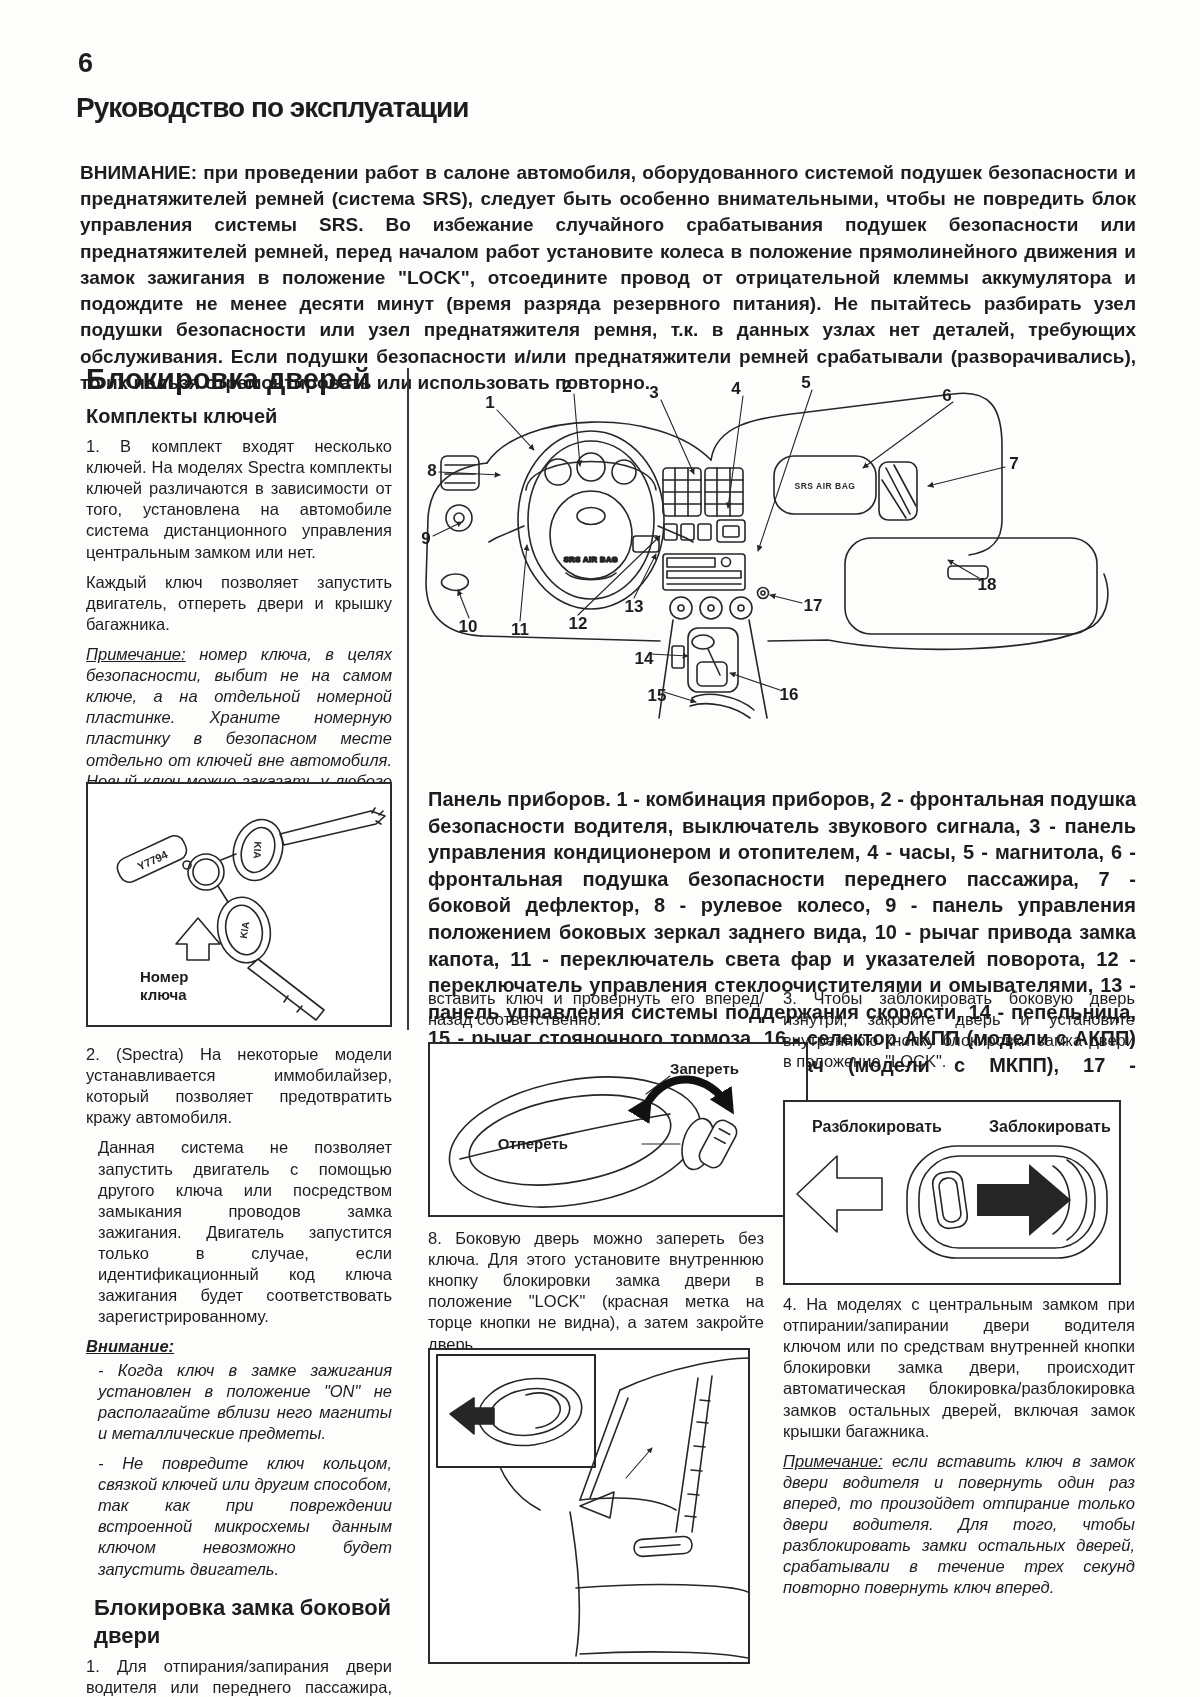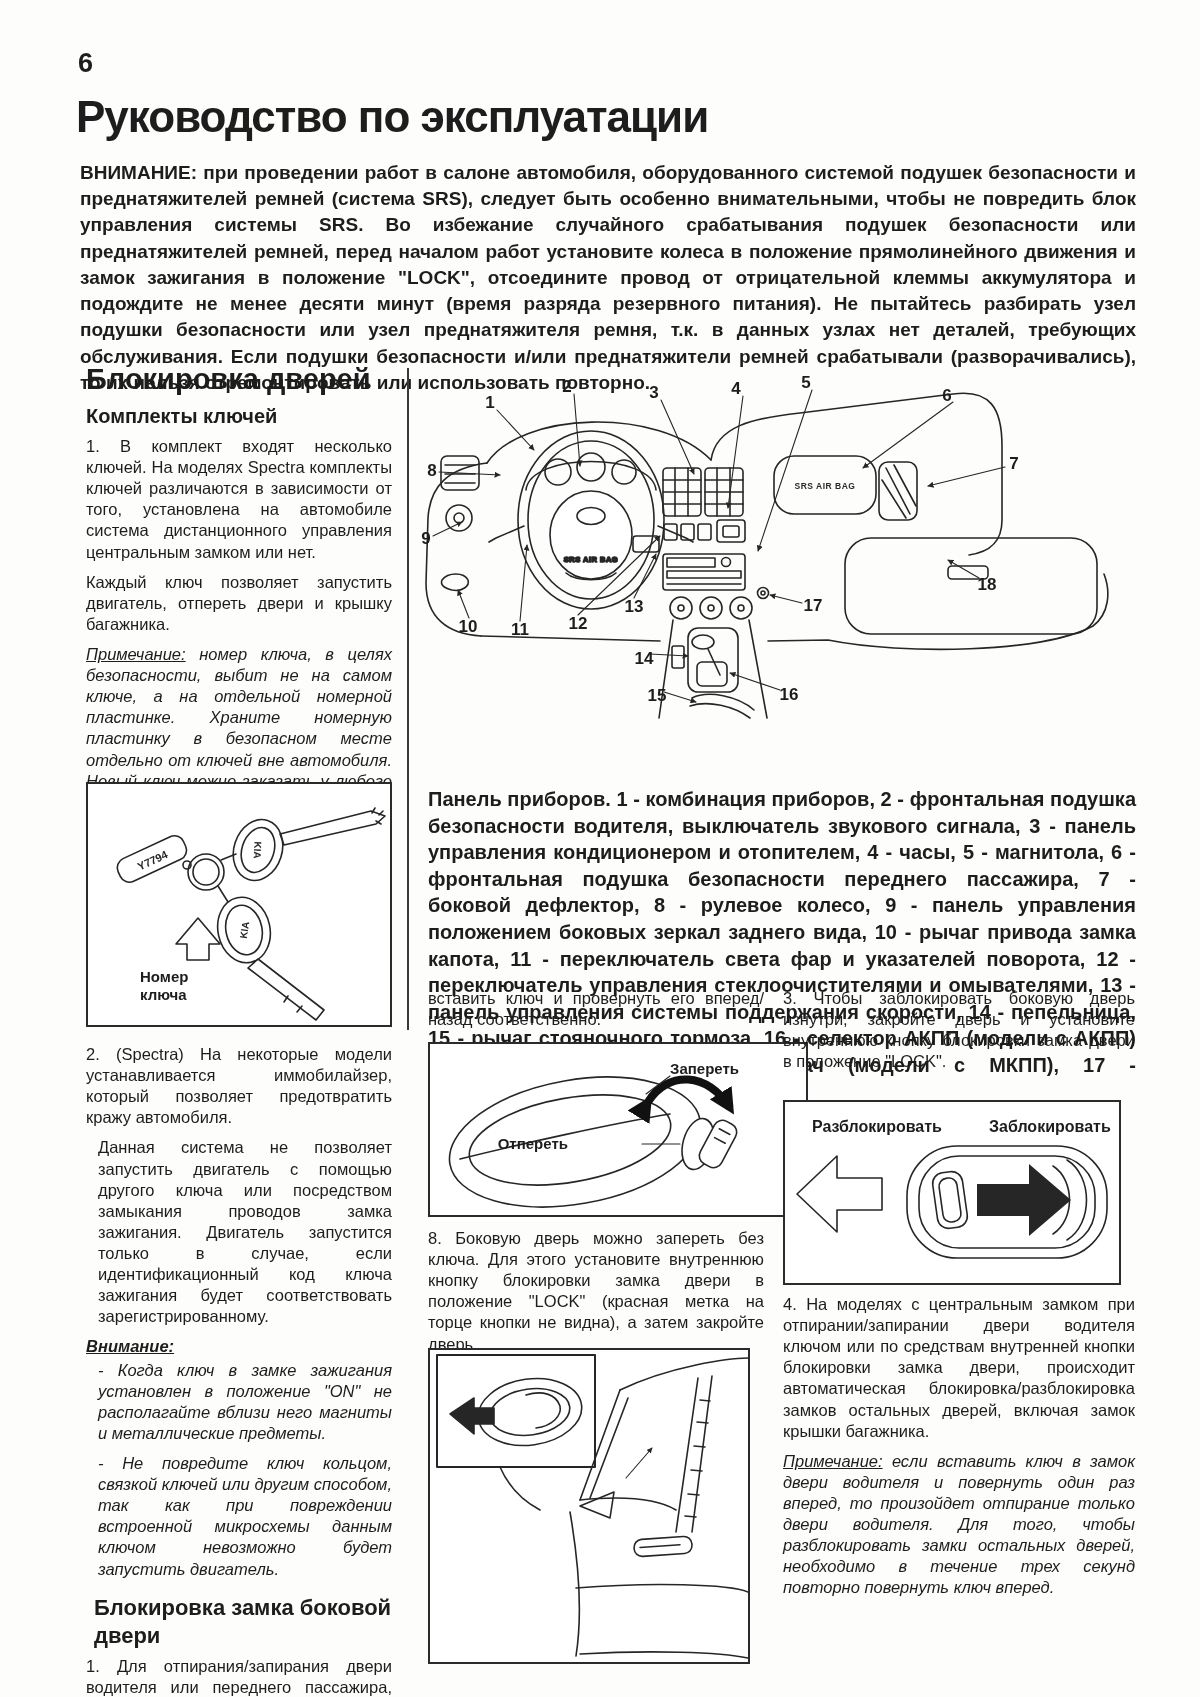--- a/index.html
+++ b/index.html
@@ -1,19 +1,19 @@
 <!DOCTYPE html>
 <html><head>
 <meta charset="utf-8">
 <style>
   html,body{margin:0;padding:0;background:#e8e8e6;}
   .page{position:relative;width:1200px;height:1697px;background:#fdfdfc;color:#1d1d1d;
         font-family:"Liberation Sans","DejaVu Sans",sans-serif;overflow:hidden;}
   .pagenum{position:absolute;left:78px;top:48px;font-size:27px;font-weight:bold;}
-  .doc-title{position:absolute;left:76px;top:92px;width:900px;font-size:44px;font-weight:bold;letter-spacing:-1px;}
+  .doc-title{position:absolute;left:76px;top:92px;width:900px;font-size:28px;font-weight:bold;letter-spacing:-1px;}
   .warning{position:absolute;left:80px;top:160px;width:1056px;font-size:19px;font-weight:bold;
            line-height:1.38;text-align:justify;}
   .col{position:absolute;font-size:16.5px;line-height:1.28;text-align:justify;}
   .col p{margin:0 0 9px 0;}
   h2{font-size:29px;font-weight:bold;margin:12px 0 10px 0;line-height:1.05;text-align:left;}
   h3{font-size:20px;font-weight:bold;margin:0 0 6px 0;text-align:left;}
   .note{font-style:italic;}
   .lead-u{text-decoration:underline;font-style:italic;}
   .warn-lead{font-style:italic;font-weight:bold;text-decoration:underline;}
   .indent{padding-left:12px;}
@@ -327,16 +327,16 @@
         </g>
         <path d="M282,58 C308,74 308,122 282,138"></path>
         <path d="M268,64 C290,78 290,118 268,132"></path>
       </g>
       <polygon points="192,82 244,82 244,62 286,98 244,134 244,114 192,114" fill="#262626"></polygon>
     </svg>
   </div>
 
   <div class="col" style="left:783px;top:1294px;width:352px;">
     <p>4. На моделях с центральным замком при отпирании/запирании двери водителя ключом или по средствам внутренней кнопки блокировки замка двери, происходит автоматическая блокировка/разблокировка замков остальных дверей, включая замок крышки багажника.</p>
-    <p class="note"><span class="lead-u">Примечание:</span><span> если вставить ключ в замок двери водителя и повернуть один раз вперед, то произойдет отпирание только двери водителя. Для того, чтобы разблокировать замки остальных дверей, необходимо в течение трех секунд повторно повернуть ключ вперед.</span></p>
+    <p class="note"><span class="lead-u">Примечание:</span><span> если вставить ключ в замок двери водителя и повернуть один раз вперед, то произойдет отпирание только двери водителя. Для того, чтобы разблокировать замки остальных дверей, срабатывали в течение трех секунд повторно повернуть ключ вперед.</span></p>
   </div>
 
 </div>
 
 </body></html>

